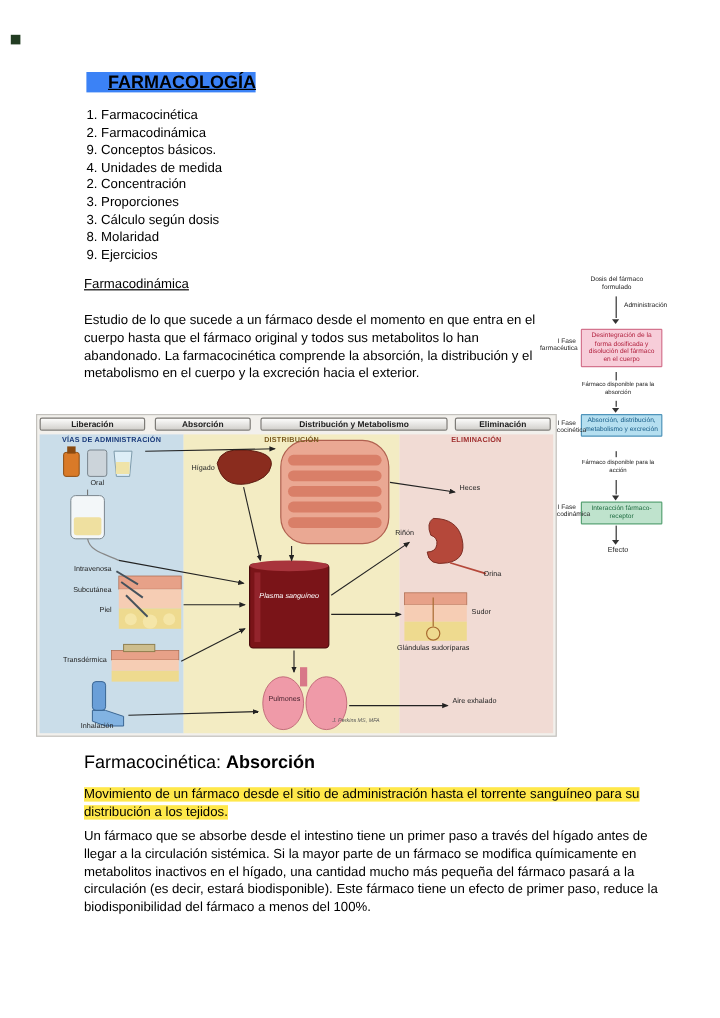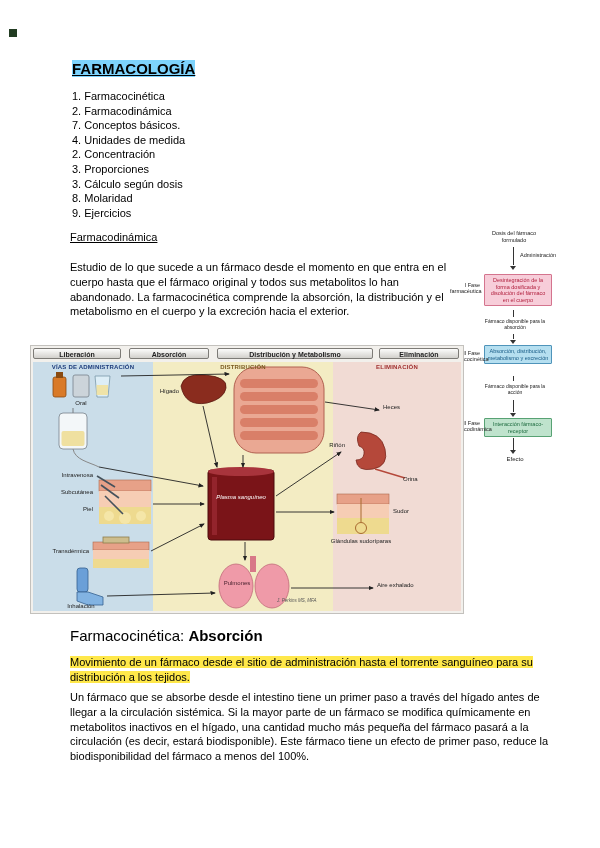--- a/index.html
+++ b/index.html
@@ -1,21 +1,21 @@
 <!DOCTYPE html>
 <html><head>
 <meta charset="utf-8">
 <style>
   html,body{margin:0;padding:0;background:#fff;}
   .page{position:relative;width:600px;height:848px;background:#ffffff;overflow:hidden;
         font-family:"Liberation Sans", sans-serif;color:#000;}
   .corner-mark{position:absolute;left:9px;top:29px;width:8px;height:8px;background:#223c22;}
 
   .title{position:absolute;left:72px;top:60px;font-size:15px;font-weight:bold;}
-  .hl-cyan{background:#7dd3fc;text-decoration:underline;}
+  .hl-cyan{background:#3b82f6;text-decoration:underline;padding-left:18px;}
 
   .toc{position:absolute;left:72px;top:89px;font-size:11px;line-height:14.6px;}
   .h2{position:absolute;left:70px;top:231px;font-size:11px;text-decoration:underline;}
   .para{position:absolute;font-size:11px;line-height:14.8px;}
   .para1{left:70px;top:260px;width:384px;}
   .h3{position:absolute;left:70px;top:627px;font-size:15px;}
   .hl-yellow{background:#ffe84a;}
   .para-hl{left:70px;top:655px;width:482px;}
   .para2{left:70px;top:690px;width:482px;}
 
@@ -52,21 +52,21 @@
 
   <div class="corner-mark"></div>
 
   <div class="title">
     <span class="hl-cyan">FARMACOLOGÍA</span>
   </div>
 
   <div class="toc">
     <div>1. Farmacocinética</div>
     <div>2. Farmacodinámica</div>
-    <div>7. Conceptos básicos.</div>
+    <div>9. Conceptos básicos.</div>
     <div>4. Unidades de medida</div>
     <div>2. Concentración</div>
     <div>3. Proporciones</div>
     <div>3. Cálculo según dosis</div>
     <div>8. Molaridad</div>
     <div>9. Ejercicios</div>
   </div>
 
   <div class="h2">Farmacodinámica</div>
 

